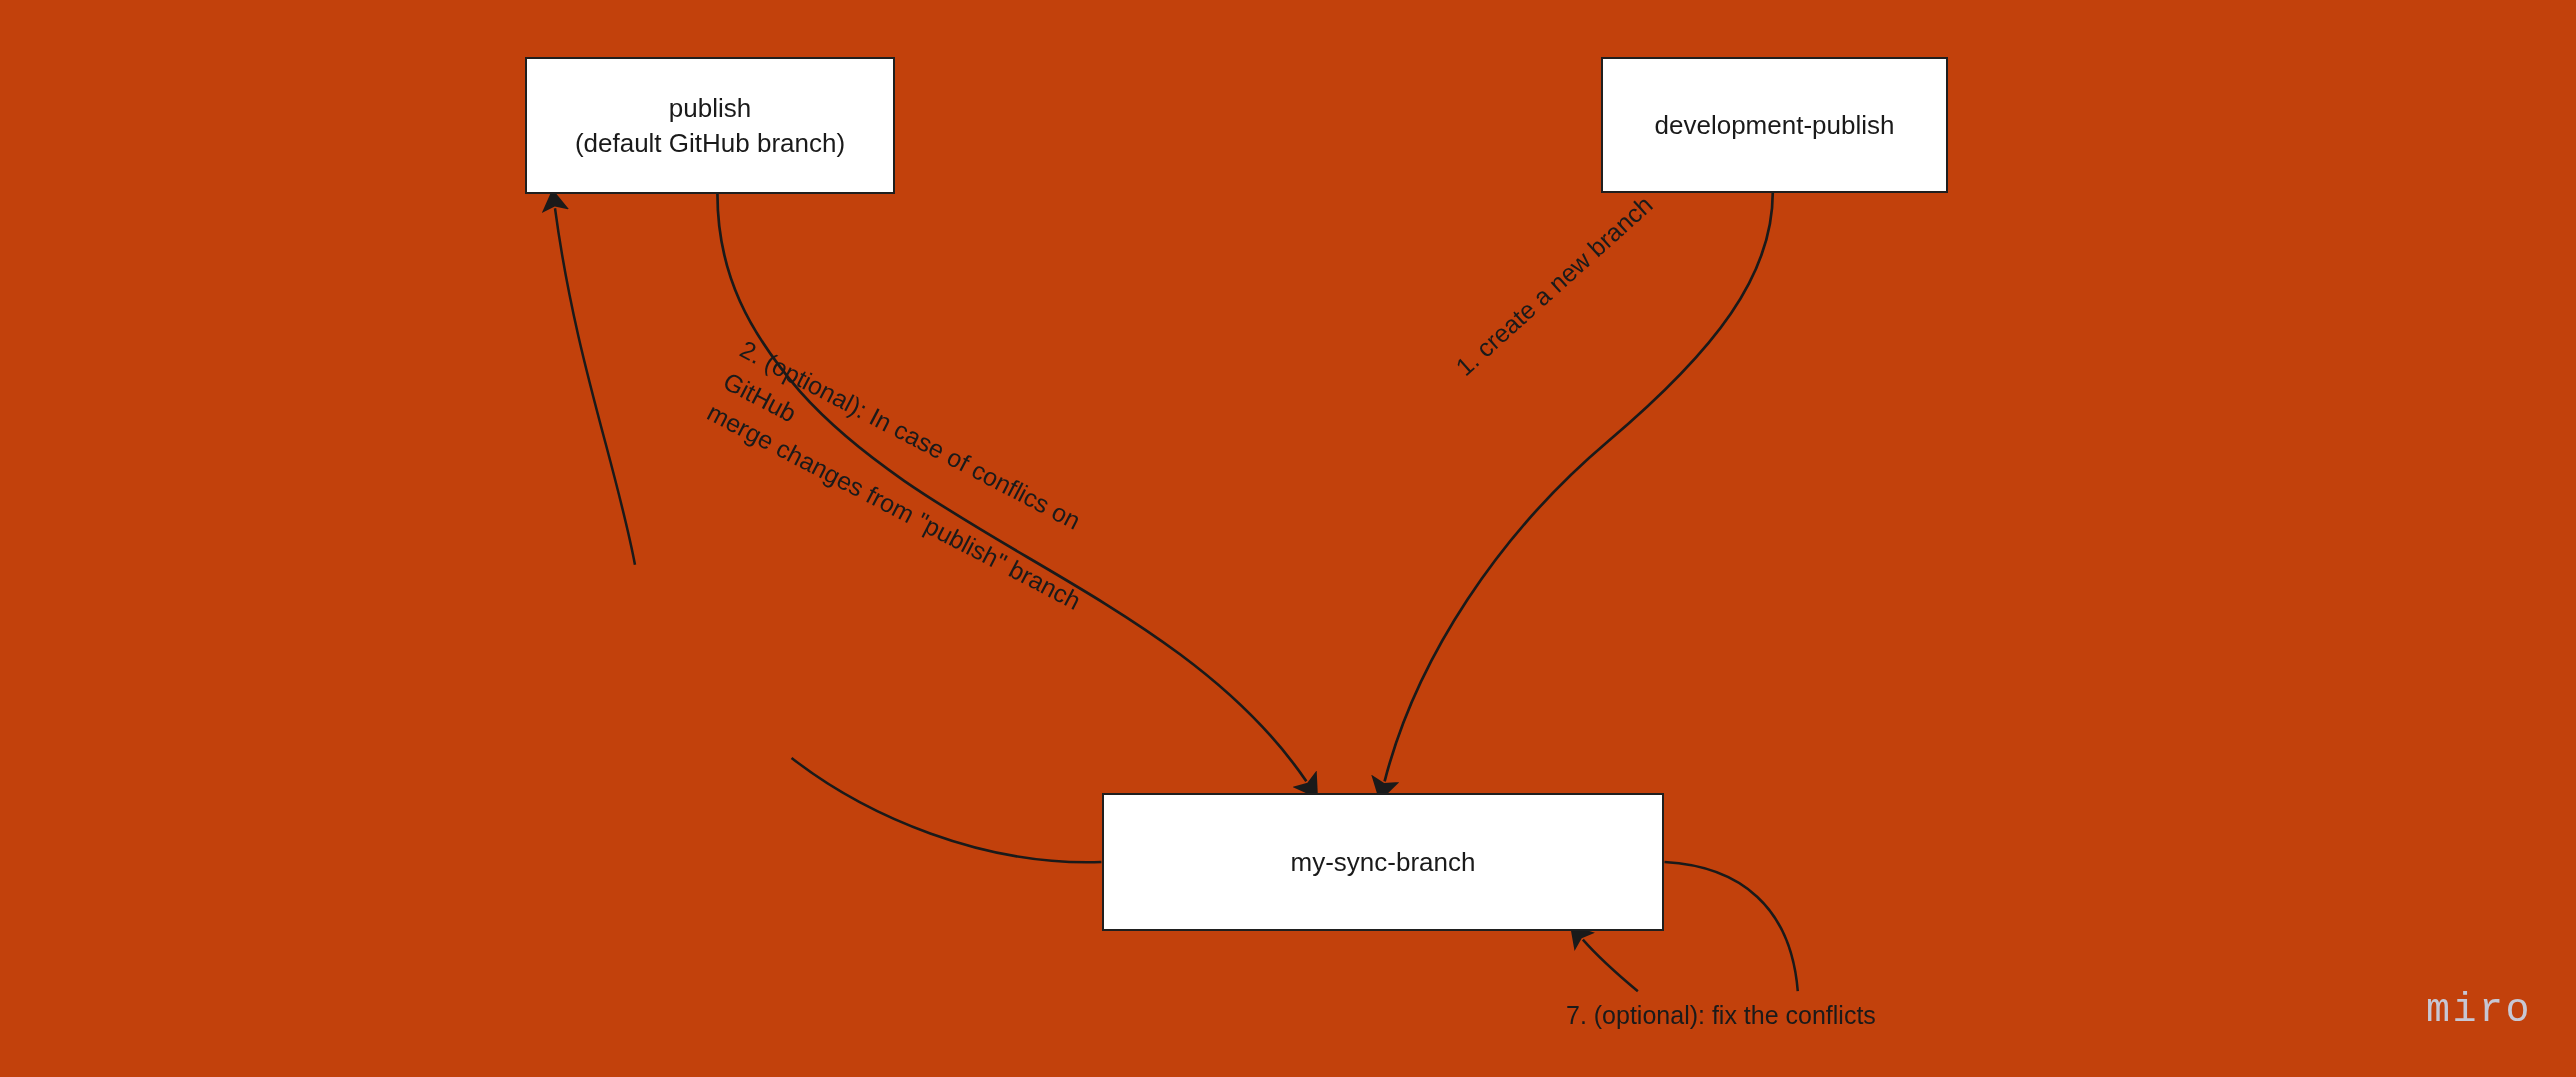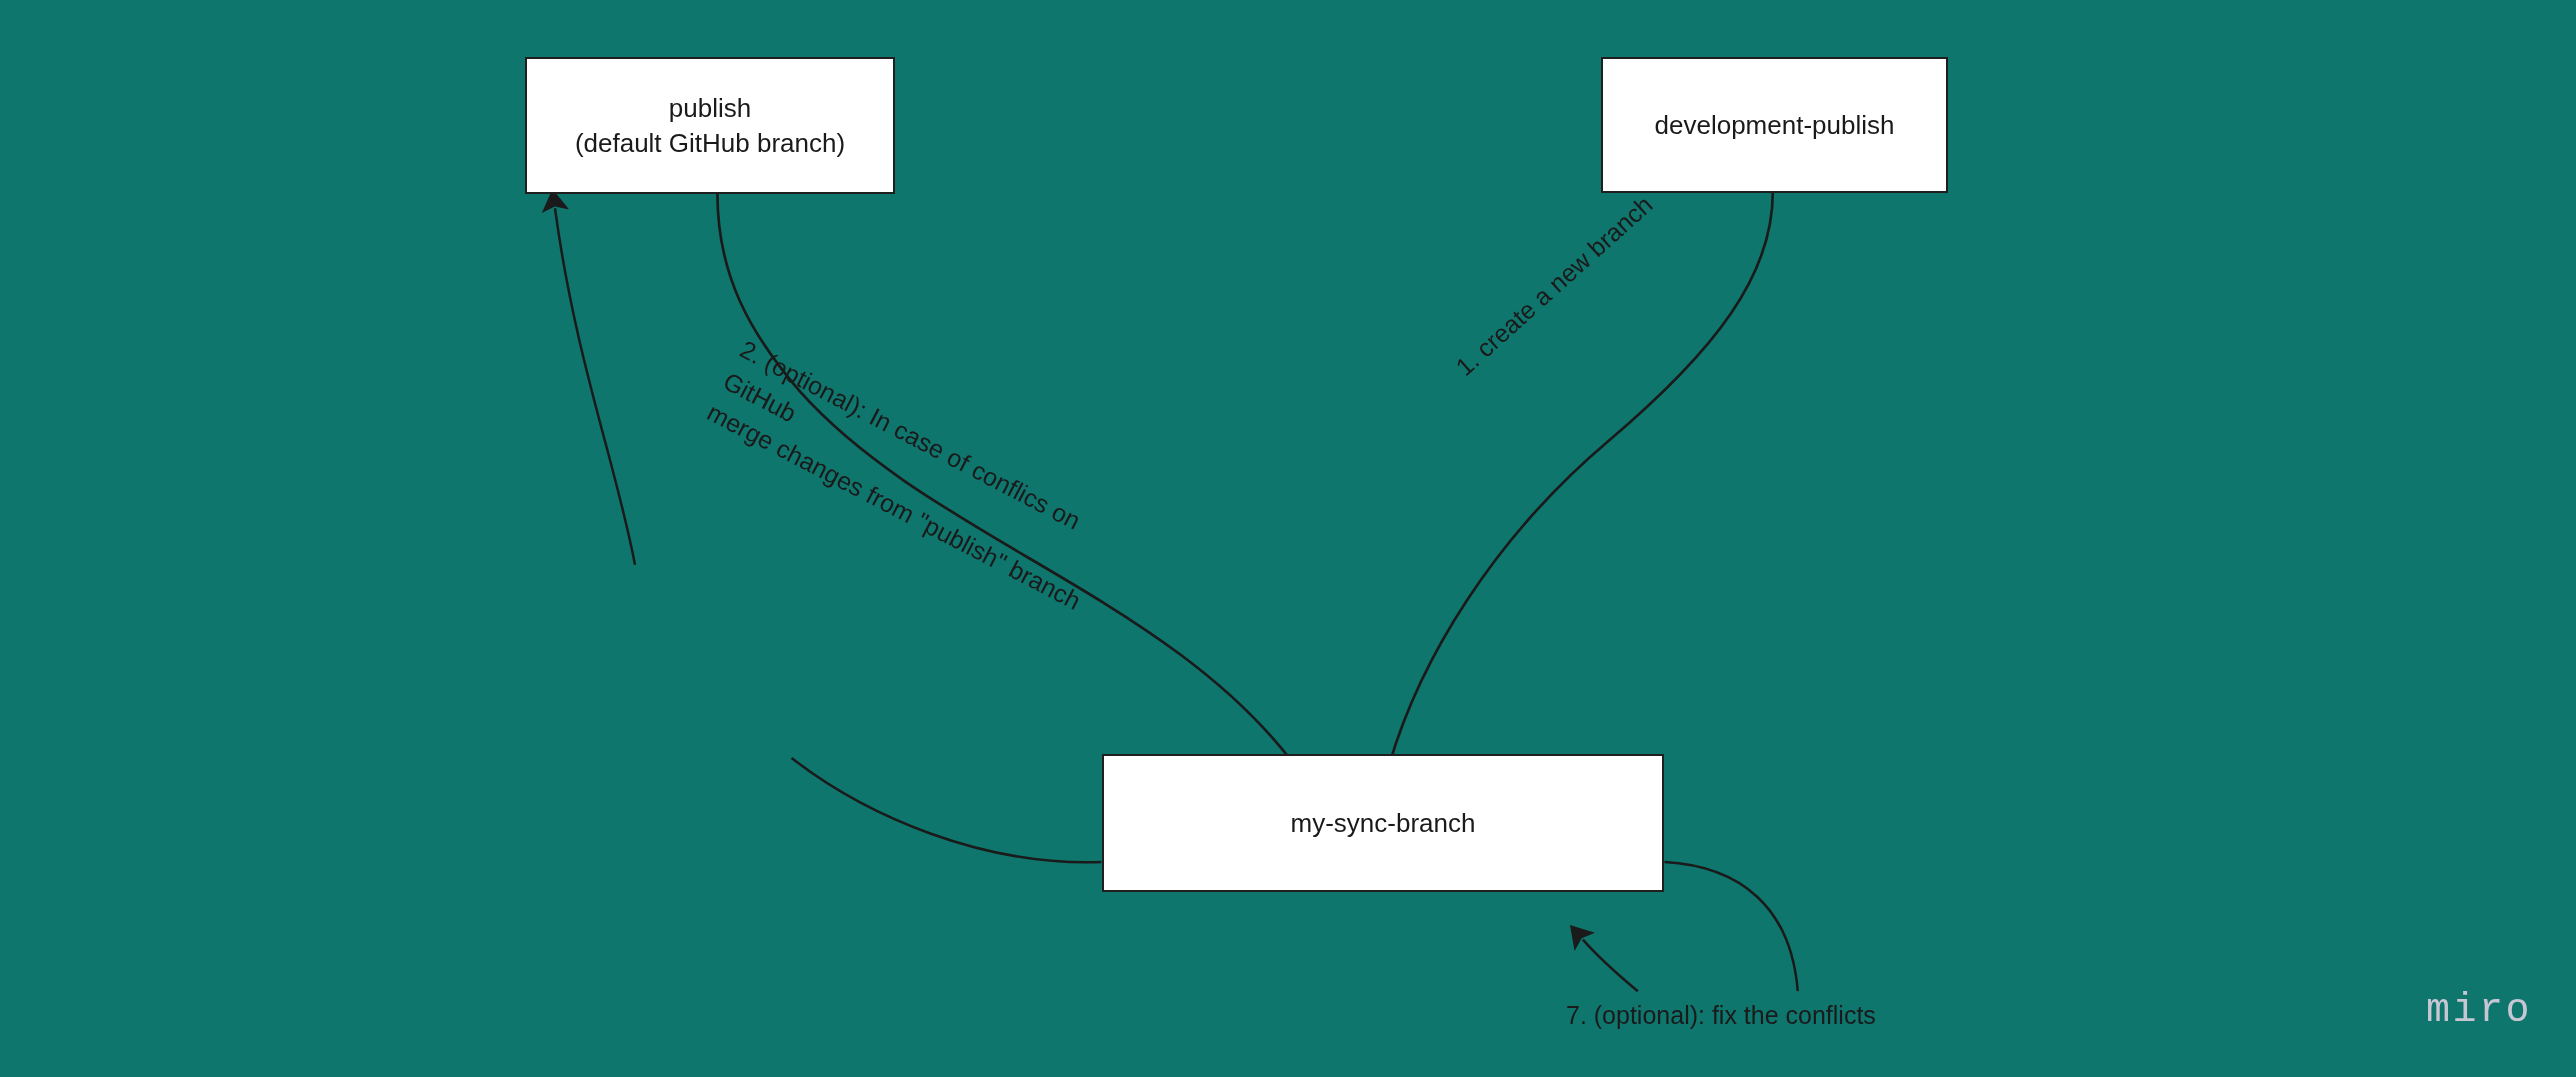--- a/index.html
+++ b/index.html
@@ -8,21 +8,21 @@
     background: #ffffff;
   }
   body {
     font-family: "Liberation Sans", sans-serif;
     color: #1a1a1a;
   }
   #canvas {
     position: relative;
     width: 2576px;
     height: 1077px;
-    background: #0f766e;
+    background: #c2410c;
     overflow: hidden;
   }
   #edges {
     position: absolute;
     left: 0;
     top: 0;
     width: 2576px;
     height: 1077px;
     pointer-events: none;
   }
@@ -51,21 +51,21 @@
   }
   #node-development-publish {
     left: 1601px;
     top: 57px;
     width: 347px;
     height: 136px;
     text-align: right;
   }
   #node-my-sync-branch {
     left: 1102px;
-    top: 754px;
+    top: 793px;
     width: 562px;
     height: 138px;
     text-align: center;
   }
   .edge-label {
     position: absolute;
     font-size: 25px;
     line-height: 1.42;
     color: #1a1a1a;
     white-space: pre-line;

